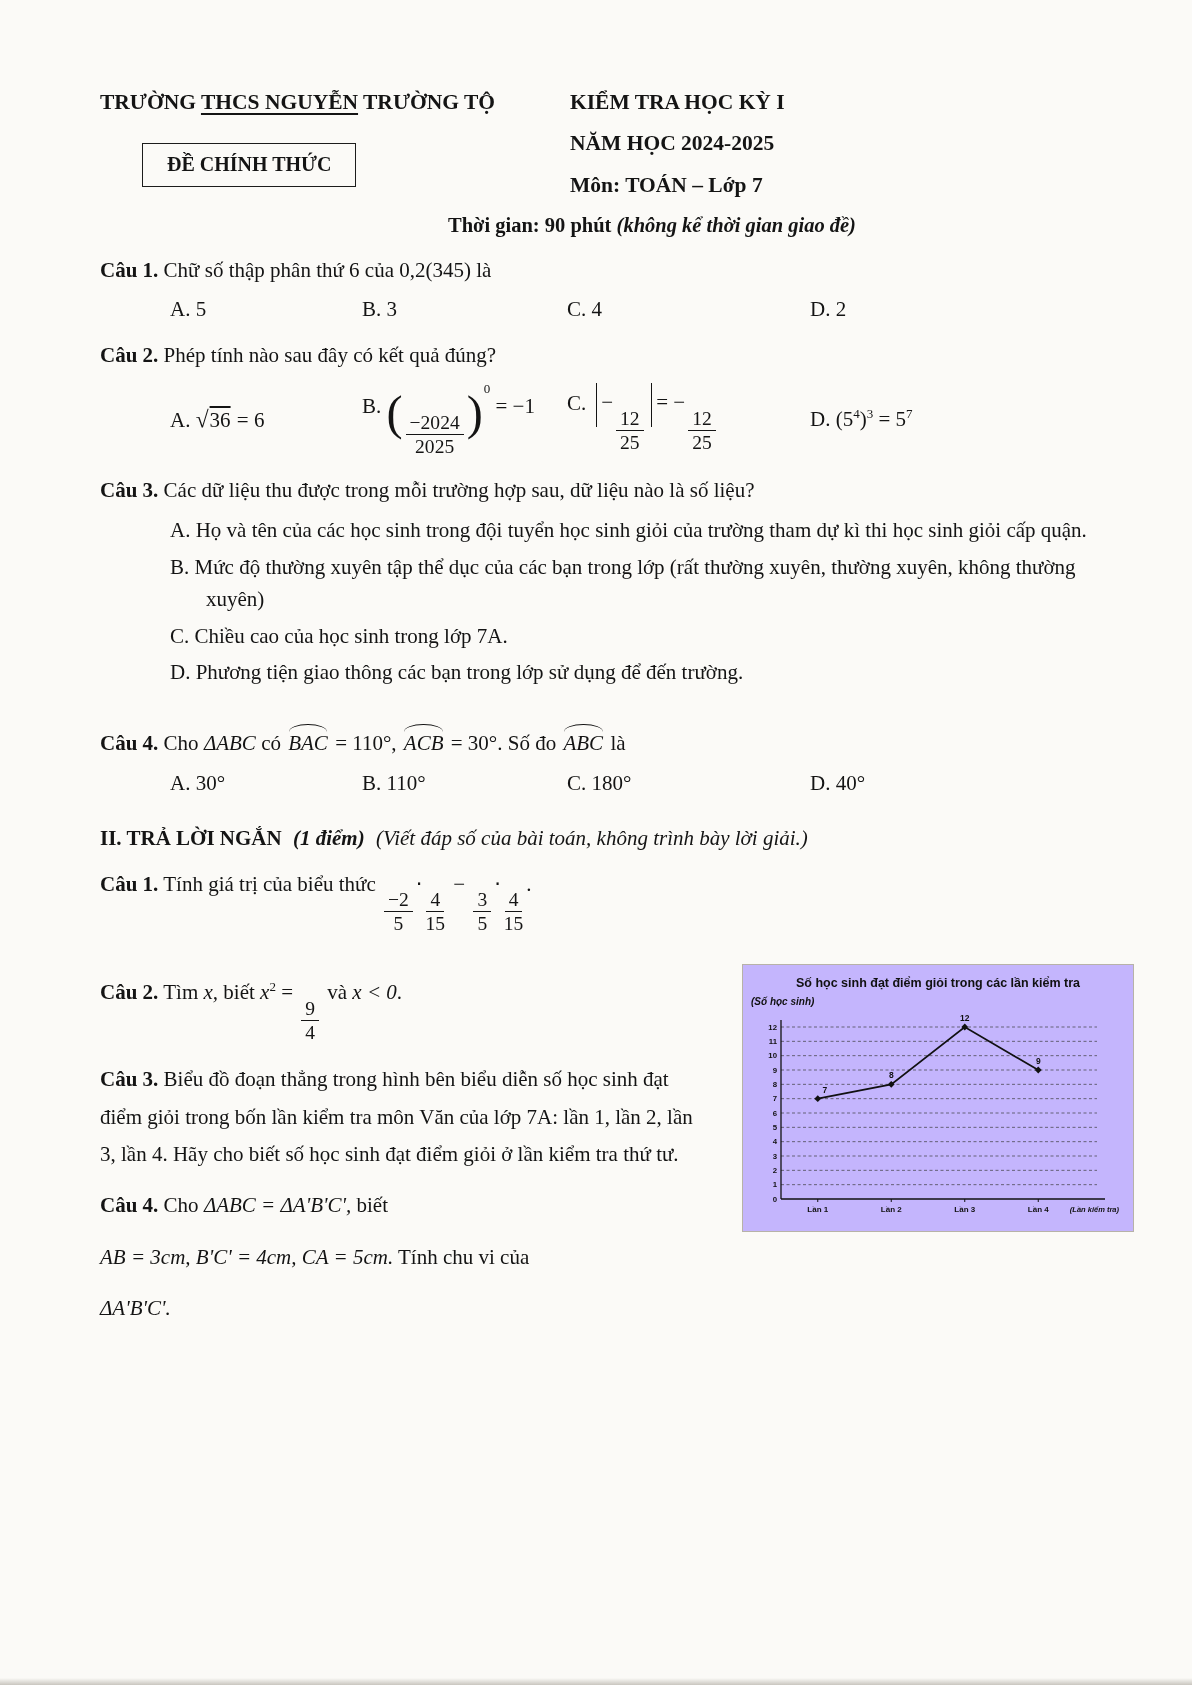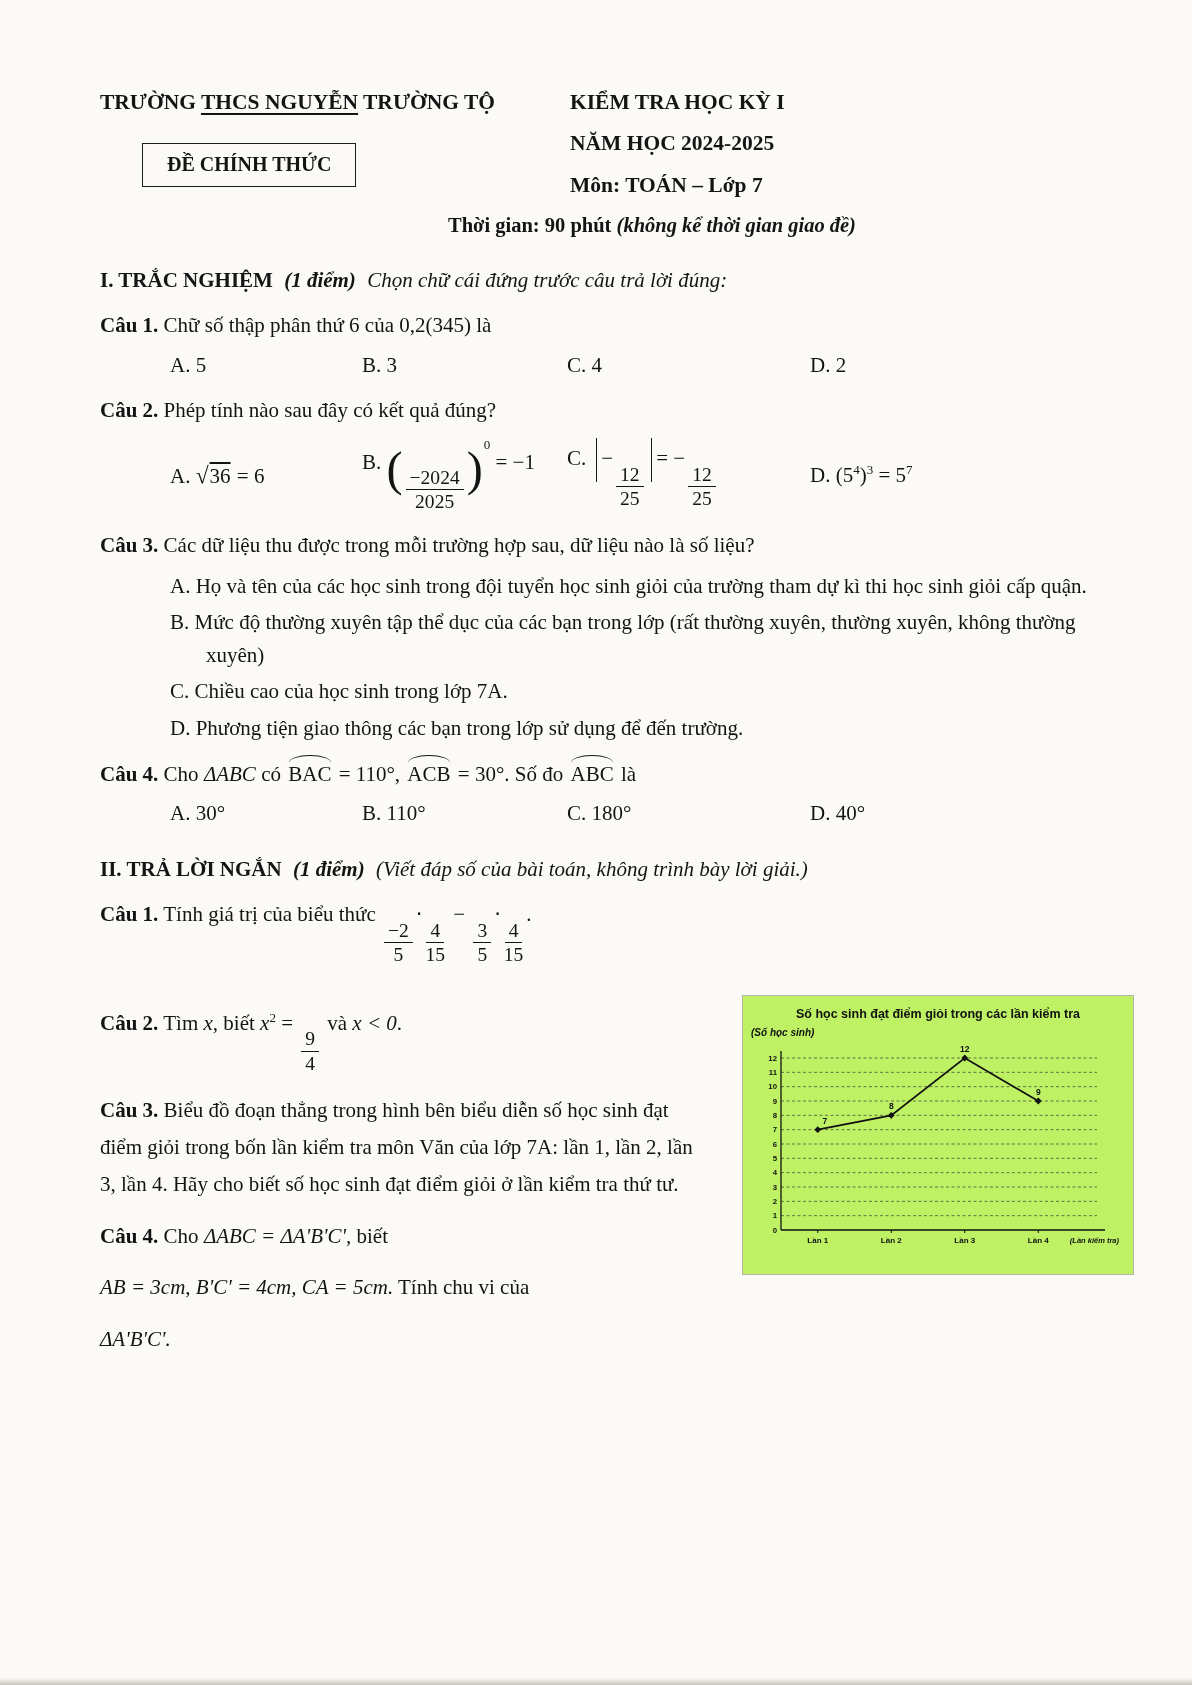--- a/index.html
+++ b/index.html
@@ -47,28 +47,28 @@
   
   .frac{display:inline-flex;flex-direction:column;align-items:center;vertical-align:-0.8em;line-height:1.08;font-size:0.93em;margin:4px 3px;text-indent:0;}
   .frac .num{border-bottom:1.6px solid #141414;padding:0 4px 1px;}
   .frac .den{padding-top:1px;}
   .bigp{font-size:2.3em;vertical-align:-0.33em;line-height:0;font-weight:400;}
   .pexp{font-size:13px;vertical-align:20px;margin-left:1px;}
   .sup{font-size:0.62em;vertical-align:super;line-height:0;}
   .vbar{display:inline-block;width:1.7px;height:44px;background:#141414;vertical-align:middle;margin:0 4px;}
   .rad{font-size:1.12em;}
   .radarg{text-decoration:overline;padding:0 1px;text-align:center;}
-  .arc{position:relative;padding:0 2px;display:inline-block;}
+  .arc{font-style:italic;position:relative;padding:0 2px;display:inline-block;margin-top:25px;}
   .arc::before{content:"";position:absolute;left:6%;right:6%;top:-4px;height:7px;border-top:1.7px solid #141414;border-radius:50% 50% 0 0 / 100% 100% 0 0;}
   
   .cols{display:flex;gap:16px;margin-top:10px;}
   .col-left{flex:1;min-width:0;padding-right:26px;}
   .col-left .q{line-height:1.78;}
   .col-right{width:392px;flex:none;padding-top:4px;}
-  .chart-box{border:1px solid #b7b2a8;background:#bef264;padding:10px 8px 16px;margin:0;}
+  .chart-box{border:1px solid #b7b2a8;background:#c4b5fd;padding:10px 8px 4px;margin:0;}
   .chart-title{font-family:"Liberation Sans",sans-serif;font-weight:bold;font-size:12.5px;text-align:center;width:80%;margin:0 auto 1px;line-height:1.35;color:#111;}
   .chart-ylabel{font-family:"Liberation Sans",sans-serif;font-weight:bold;font-style:italic;font-size:10px;margin:2px 0 2px 0;color:#111;}
   .chart-box svg{display:block;width:100%;font-family:"Liberation Sans",sans-serif;}
   .tallline{margin-bottom:22px;}
 </style>
 </head>
 <body>
 
 <div class="page">
 
@@ -78,25 +78,20 @@
       <div class="official-box"><span>ĐỀ CHÍNH THỨC</span></div>
     </div>
     <div class="hdr-right">
       <div class="ht1">KIỂM TRA HỌC KỲ I</div>
       <div class="ht1">NĂM HỌC 2024-2025</div>
       <div class="ht1">Môn: TOÁN – Lớp 7</div>
       <div class="htime"><span>Thời gian:  90 phút </span><span class="italic">(không kể thời gian giao đề)</span></div>
     </div>
   </div>
 
-  <p class="sec-h">
-    <span class="bold">I. TRẮC NGHIỆM</span>
-    <span class="bolditalic sp">(1 điểm)</span>
-    <span class="italic sp">Chọn chữ cái đứng trước câu trả lời đúng:</span>
-  </p>
 
   <p class="q">
     <span class="bold">Câu 1.</span>
     <span>Chữ số thập phân thứ 6 của</span>
     <span class="mnum">0,2(345)</span>
     <span>là</span>
   </p>
   <div class="optrow">
     <span class="opt"><span>A.</span> <span>5</span></span>
     <span class="opt"><span>B.</span> <span>3</span></span>

